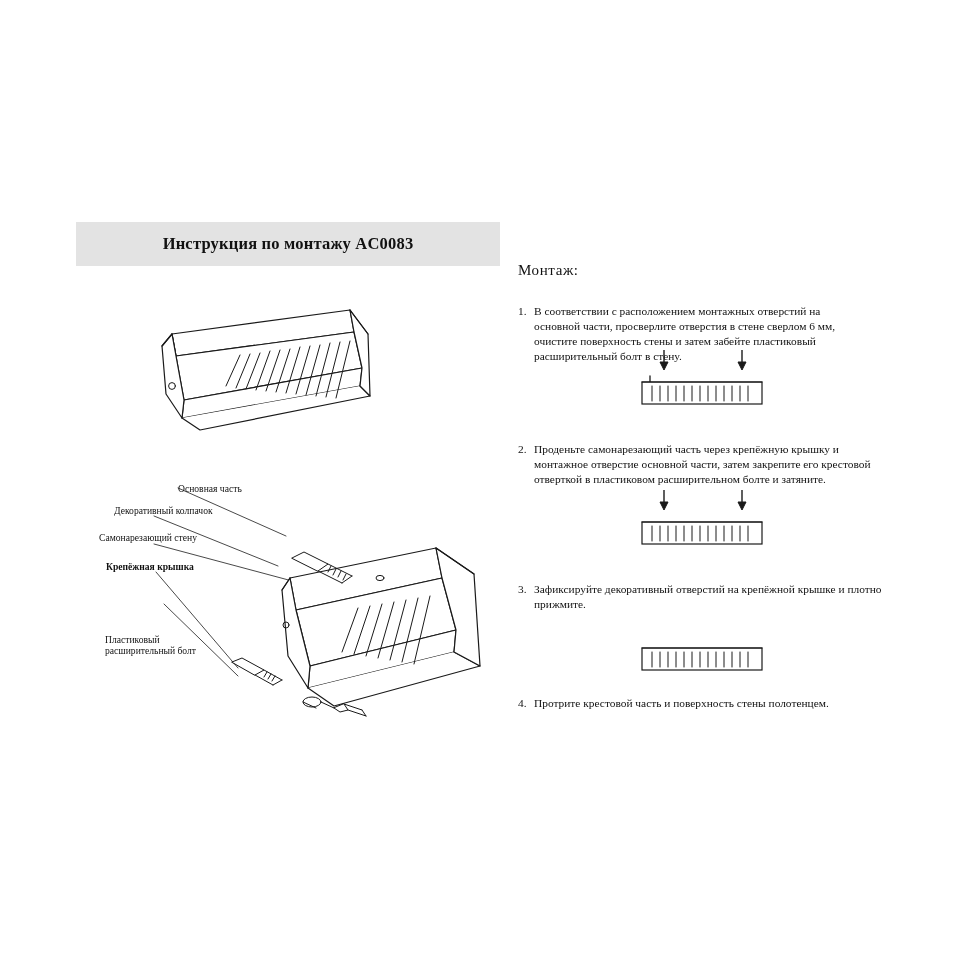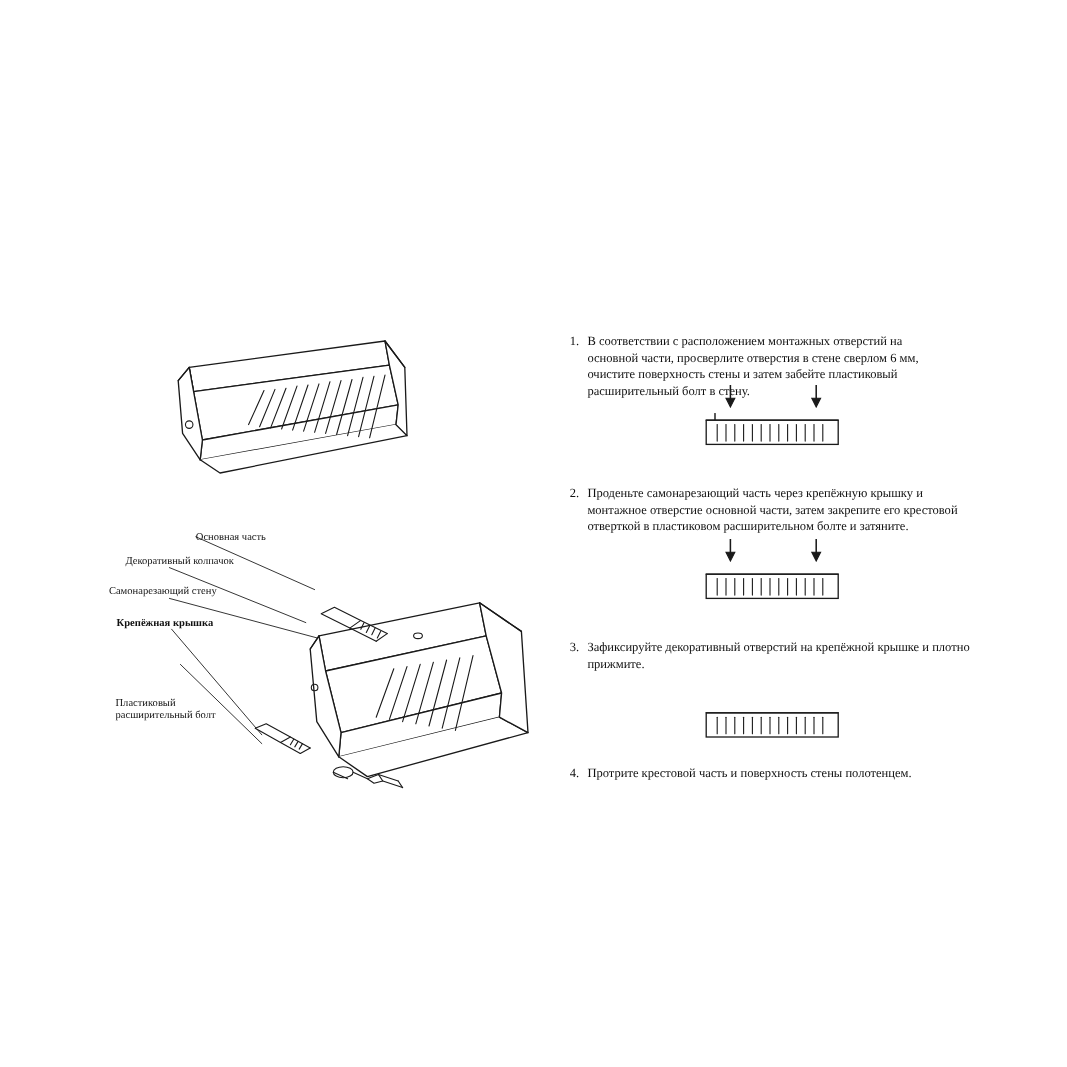--- a/index.html
+++ b/index.html
@@ -121,20 +121,23 @@
   #cl-cap    { left: 98px;  top: 505px; margin-left: 16px; }
   #cl-screw  { left: 99px;  top: 532px; }
   #cl-cover  { left: 106px; top: 561px; font-weight: bold; }
   #cl-anchor { left: 105px; top: 590px; text-align: left; width: 110px; margin-top: 44px; }
 </style>
 </head>
 <body>
 
 <div class="sheet">
 
+  <div class="title-banner">
+    <div class="title-text">Инструкция по монтажу AC0083</div>
+  </div>
 
   <div class="illus-top">
     <svg width="260" height="170" viewBox="0 0 260 170" fill="none" stroke="#1a1a1a" stroke-width="1.2" stroke-linejoin="round" stroke-linecap="round">
 
       <path d="M32 44 L210 20 L214 42 L36 66 Z" fill="#ffffff"></path>
 
       <path d="M32 44 L36 66"></path>
 
       <path d="M36 66 L214 42 L222 78 L44 110 Z" fill="#ffffff"></path>
 
@@ -233,20 +236,21 @@
     </svg>
   </div>
 
   <div class="callout" id="cl-main">Основная часть</div>
   <div class="callout" id="cl-cap">Декоративный колпачок</div>
   <div class="callout" id="cl-screw">Самонарезающий стену</div>
   <div class="callout" id="cl-cover">Крепёжная крышка</div>
   <div class="callout two-line" id="cl-anchor">Пластиковый расширительный болт</div>
 
   <div class="right-col">
+    <div class="mount-heading">Монтаж:</div>
 
     <div class="step" id="step1">
       <span class="num">1.</span>
       <span class="txt">В соответствии с расположением монтажных отверстий на основной части, просверлите отверстия в стене сверлом 6 мм, очистите поверхность стены и затем забейте пластиковый расширительный болт в стену.</span>
     </div>
 
     <div class="vent" id="vent1">
       <svg width="128" height="34" viewBox="0 0 128 34" fill="none" stroke="#1a1a1a" stroke-width="1.1" stroke-linecap="round">
 
         <g stroke-width="1.3">

